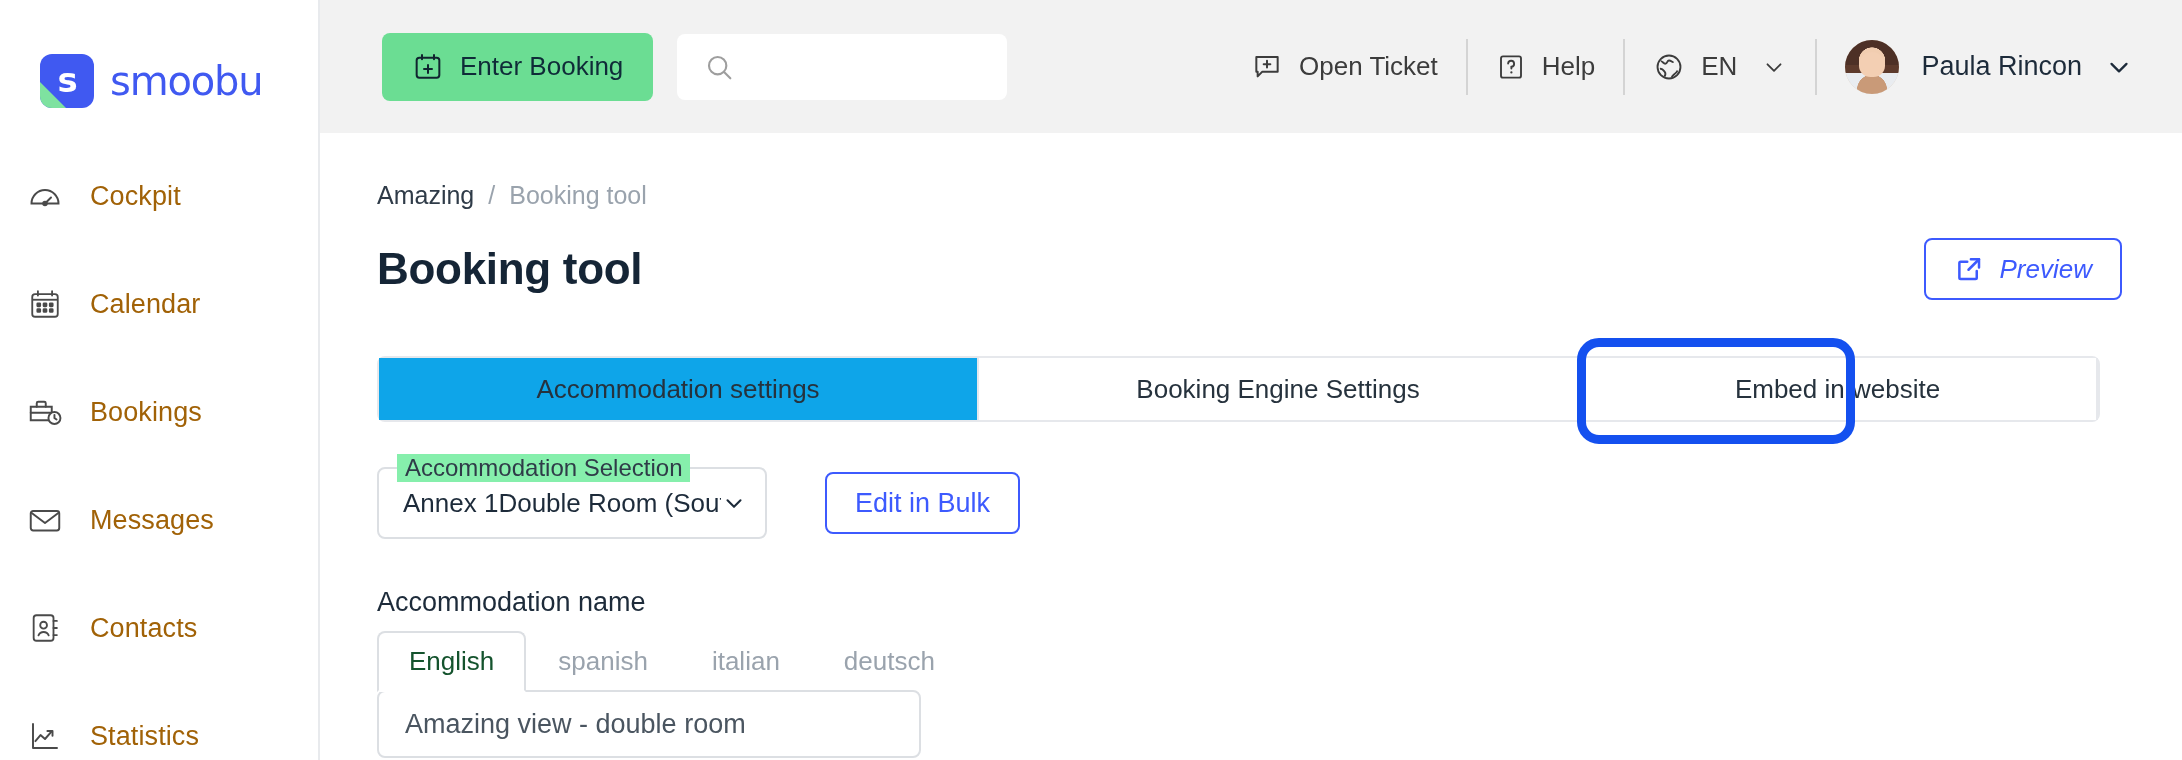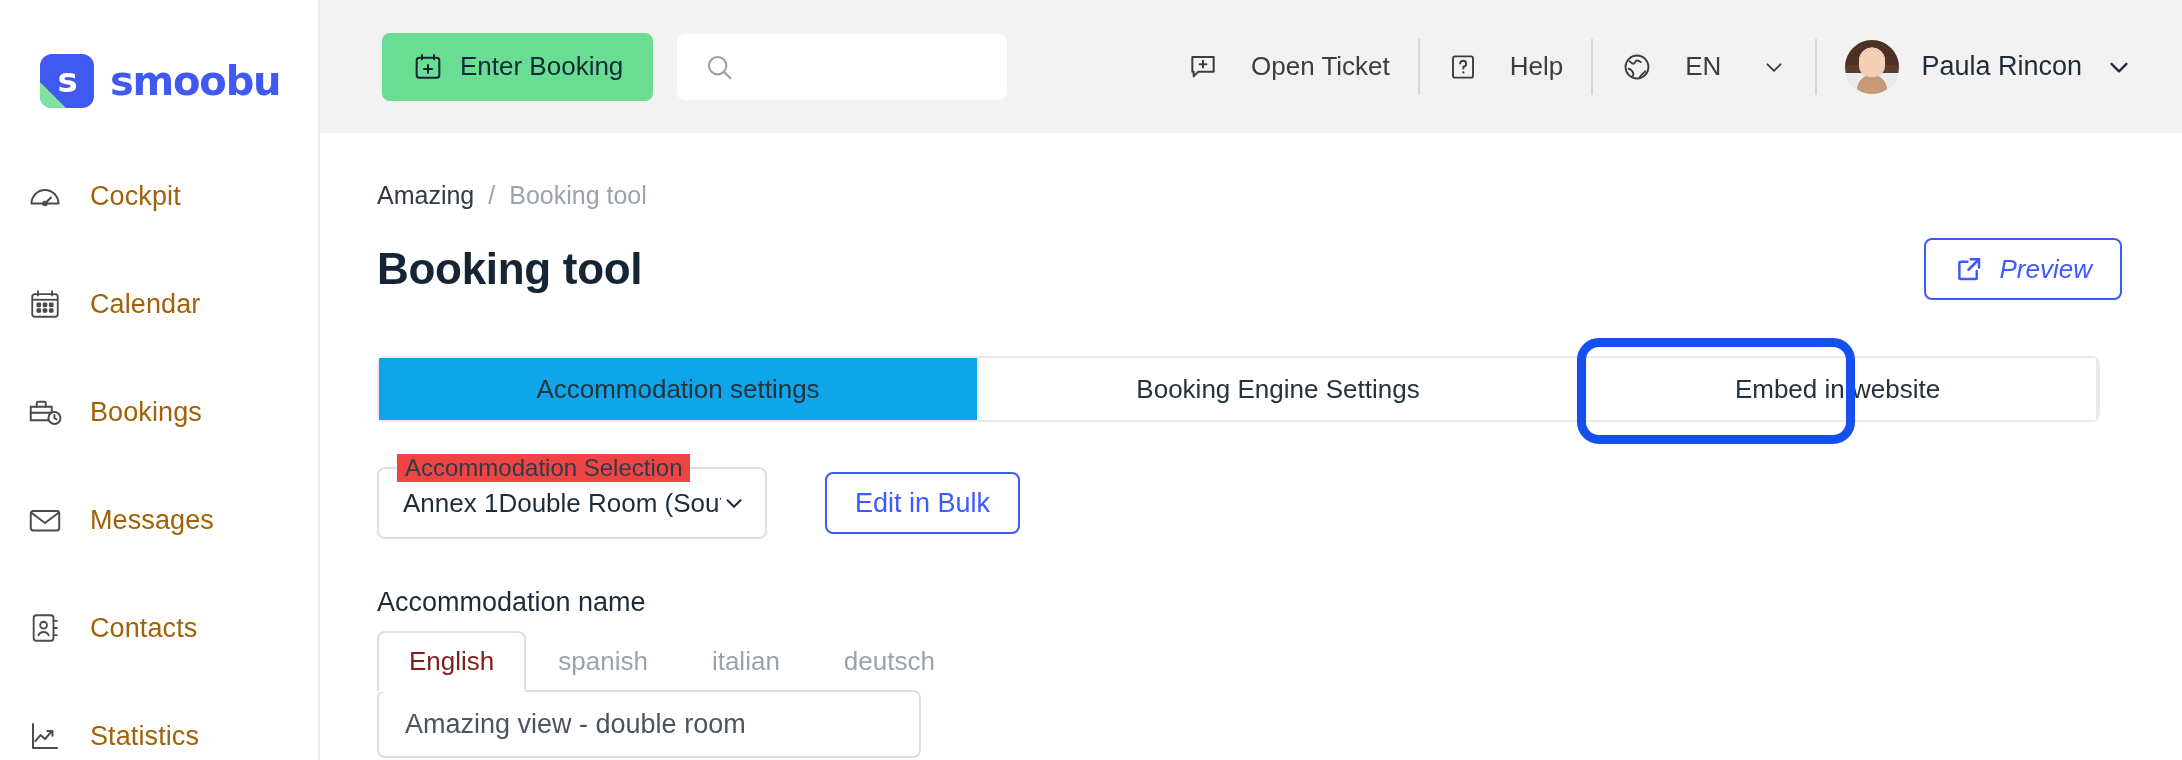--- a/index.html
+++ b/index.html
@@ -61,21 +61,21 @@
     position: absolute;
     left: 0;
     bottom: 0;
     width: 0; height: 0;
     border-left: 26px solid #7ee2a0;
     border-top: 26px solid transparent;
   }
   .logo-word {
     color: #4059f1;
     font-size: 40px;
-    font-weight: 700;
+    font-weight: 400;
     letter-spacing: -1.2px;
     font-family: "DejaVu Sans", sans-serif;
   }
 
   .nav {
     padding-top: 32px;
   }
   .nav-item {
     display: flex;
     align-items: center;
@@ -150,21 +150,21 @@
     margin-left: 14px;
     width: 220px;
     color: #4a4a4a;
     font-family: "Liberation Sans", sans-serif;
   }
   .topbar-spacer { flex: 1 1 auto; }
 
   .tb-item {
     display: flex;
     align-items: center;
-    gap: 32px;
+    gap: 16px;
     padding: 0 24px;
     height: 66px;
     cursor: pointer;
     color: #3c3c3c;
     font-size: 26px;
     white-space: nowrap;
   }
   .tb-divider {
     width: 2px;
     height: 56px;
@@ -301,21 +301,21 @@
     display: flex;
     align-items: center;
     padding: 0 18px 0 24px;
     cursor: pointer;
     background: #ffffff;
   }
   .select-label {
     position: absolute;
     top: -15px;
     left: 18px;
-    background: #ef4444;
+    background: #86efac;
     padding: 0 8px;
     font-size: 24px;
     color: #2f3b48;
     white-space: nowrap;
   }
   .select-value {
     font-size: 26px;
     color: #1d2b3a;
     white-space: nowrap;
     overflow: hidden;
@@ -350,21 +350,21 @@
     font-size: 26px;
     color: #9aa3ad;
     padding: 13px 30px;
     cursor: pointer;
     border: 2px solid transparent;
     border-radius: 8px 8px 0 0;
     background: transparent;
     white-space: nowrap;
   }
   .lang-tab.active {
-    color: #7f1d1d;
+    color: #14532d;
     border-color: #dcdfe3;
     border-bottom-color: #ffffff;
     background: #ffffff;
     position: relative;
     z-index: 2;
   }
   .name-input {
     margin-top: -2px;
     width: 544px;
     height: 68px;

